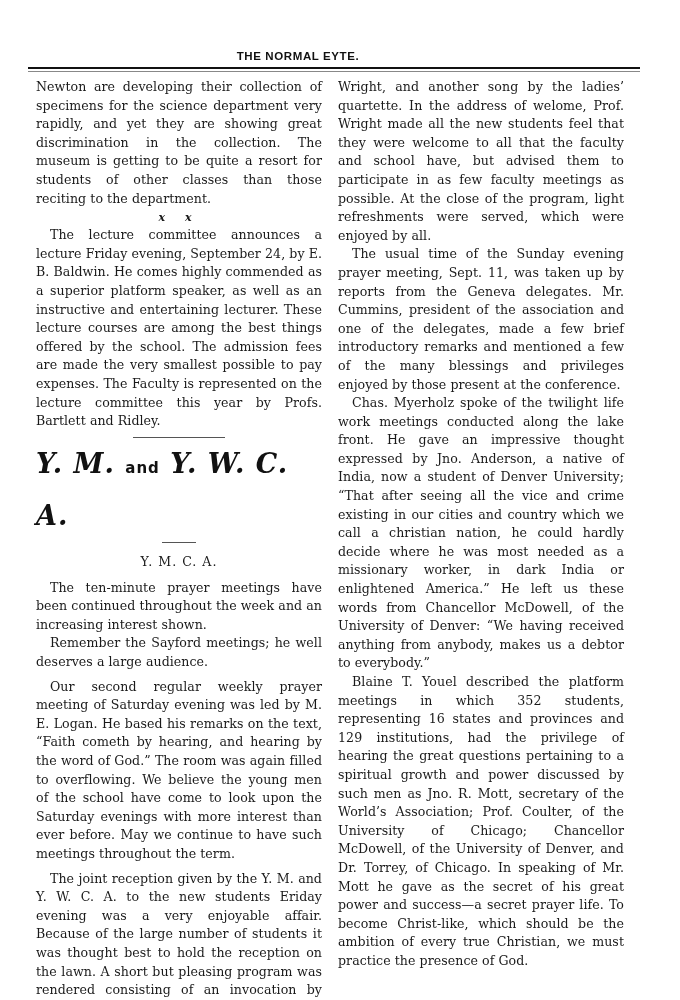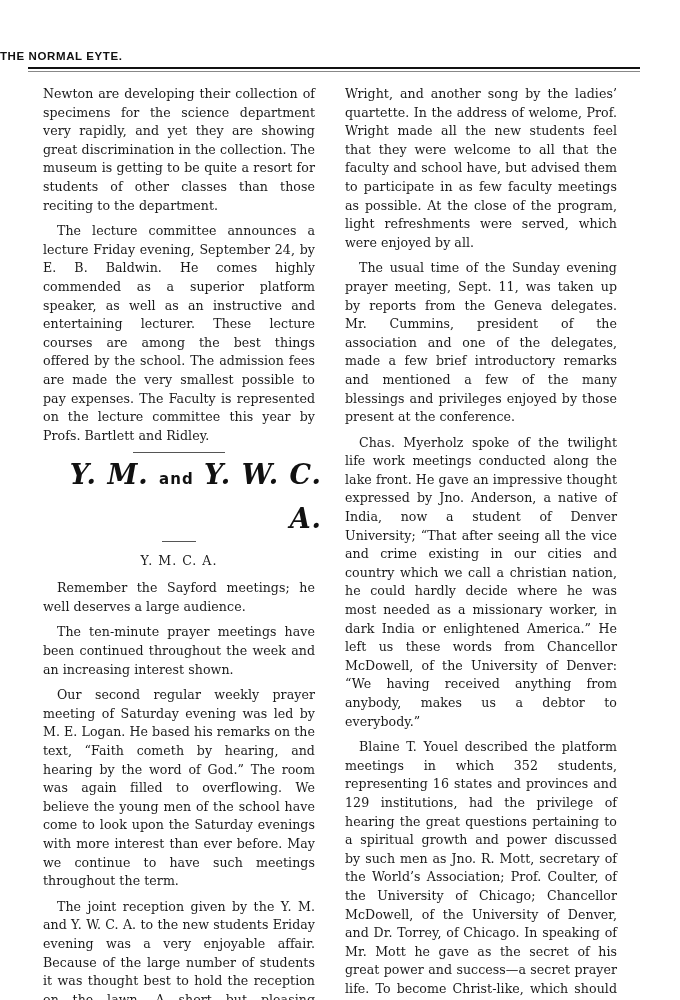--- a/index.html
+++ b/index.html
@@ -1,75 +1,76 @@
 <!DOCTYPE html>
 <html><head>
 <meta charset="utf-8">
 <style>
   html, body { margin: 0; padding: 0; }
   body {
     width: 680px; height: 1000px; background: #ffffff; position: relative; overflow: hidden;
     font-family: "DejaVu Serif", "Liberation Serif", serif; color: #1a1a1a;
   }
   .running-head {
-    position: absolute; top: 50px; left: 0; width: 596px; text-align: left;
+    position: absolute; top: 50px; left: 0; width: 596px; text-align: center;
     font-family: "Liberation Sans", "DejaVu Sans", sans-serif; font-weight: bold;
     font-size: 11.5px; letter-spacing: 0.6px; color: #111;
   }
   .rule-thick {
     position: absolute; top: 67px; left: 28px; width: 612px; height: 0;
     border-top: 2.5px solid #111;
   }
   .rule-thin {
     position: absolute; top: 71px; left: 28px; width: 612px; height: 0;
     border-top: 1px solid #888;
   }
   .col {
     position: absolute; top: 78px;
     font-size: 12.6px; line-height: 18.6px; text-align: justify;
     letter-spacing: 0.05px;
   }
   .col-left { left: 36px; width: 286px; }
   .col-right { left: 338px; width: 286px; }
-  .col p { margin: 7px; text-indent: 0; }
+  .col p { margin: 0; text-indent: 0; }
   .col p.ind { text-indent: 14px; }
   .col p.gap { margin-top: 6px; }
   .sep-mark {
     text-align: center; font-weight: bold; font-style: italic; font-size: 11px;
     letter-spacing: 8px; height: 18px; line-height: 20px;
   }
   .short-rule { width: 92px; height: 0; border-top: 1px solid #555; margin: 6px auto 2px auto; }
   .short-rule2 { width: 34px; height: 0; border-top: 1px solid #555; margin: 2px auto 0 auto; }
   .fancy-head {
-    text-align: right; font-family: "DejaVu Serif", serif; font-style: italic;
-    font-weight: bold; font-size: 27px; line-height: 40px; letter-spacing: 1px; color: #111;
+    text-align: left; font-family: "DejaVu Serif", serif; font-style: italic;
+    font-weight: bold; font-size: 27px; line-height: 48px; letter-spacing: 1px; color: #111;
   }
   .fancy-head .small { font-size: 15px; font-style: normal; font-family: "DejaVu Sans", sans-serif; font-weight: bold; }
   .sub-head { text-align: center; font-size: 12.6px; line-height: 22px; letter-spacing: 1px; margin-top: 8px; }
 </style>
 </head>
 <body>
 
 <div class="running-head">THE NORMAL EYTE.</div>
 <div class="rule-thick"></div>
 <div class="rule-thin"></div>
 
 <div class="col col-left">
   <p>Newton are developing their collection of specimens for the science department very rapidly, and yet they are showing great discrimination in the collection. The museum is getting to be quite a resort for students of other classes than those reciting to the department.</p>
+  <div class="sep-mark">x x</div>
   <p class="ind">The lecture committee announces a lecture Friday evening, September 24, by E. B. Baldwin. He comes highly commended as a superior platform speaker, as well as an instructive and entertaining lecturer. These lecture courses are among the best things offered by the school. The admission fees are made the very smallest possible to pay expenses. The Faculty is represented on the lecture committee this year by Profs. Bartlett and Ridley.</p>
   <div class="short-rule"></div>
   <div class="fancy-head">
     <span>Y. M.</span>
     <span class="small">and</span>
     <span>Y. W. C. A.</span>
   </div>
   <div class="short-rule2"></div>
   <div class="sub-head">Y. M. C. A.</div>
+  <p class="ind gap">The ten-minute prayer meetings have been continued throughout the week and an increasing interest shown.</p>
   <p class="ind">Remember the Sayford meetings; he well deserves a large audience.</p>
-  <p class="ind gap">The ten-minute prayer meetings have been continued throughout the week and an increasing interest shown.</p>
   <p class="ind gap">Our second regular weekly prayer meeting of Saturday evening was led by M. E. Logan. He based his remarks on the text, “Faith cometh by hearing, and hearing by the word of God.” The room was again filled to overflowing. We believe the young men of the school have come to look upon the Saturday evenings with more interest than ever before. May we continue to have such meetings throughout the term.</p>
   <p class="ind gap">The joint reception given by the Y. M. and Y. W. C. A. to the new students Eriday evening was a very enjoyable affair. Because of the large number of students it was thought best to hold the reception on the lawn. A short but pleasing program was rendered consisting of an invocation by Pres. Seerley, song by the gentlemen’s quartette, address of welcome by Prof.</p>
 </div>
 
 <div class="col col-right">
   <p>Wright, and another song by the ladies’ quartette. In the address of welome, Prof. Wright made all the new students feel that they were welcome to all that the faculty and school have, but advised them to participate in as few faculty meetings as possible. At the close of the program, light refreshments were served, which were enjoyed by all.</p>
   <p class="ind">The usual time of the Sunday evening prayer meeting, Sept. 11, was taken up by reports from the Geneva delegates. Mr. Cummins, president of the association and one of the delegates, made a few brief introductory remarks and mentioned a few of the many blessings and privileges enjoyed by those present at the conference.</p>
   <p class="ind">Chas. Myerholz spoke of the twilight life work meetings conducted along the lake front. He gave an impressive thought expressed by Jno. Anderson, a native of India, now a student of Denver University; “That after seeing all the vice and crime existing in our cities and country which we call a christian nation, he could hardly decide where he was most needed as a missionary worker, in dark India or enlightened America.” He left us these words from Chancellor McDowell, of the University of Denver: “We having received anything from anybody, makes us a debtor to everybody.”</p>
   <p class="ind">Blaine T. Youel described the platform meetings in which 352 students, representing 16 states and provinces and 129 institutions, had the privilege of hearing the great questions pertaining to a spiritual growth and power discussed by such men as Jno. R. Mott, secretary of the World’s Association; Prof. Coulter, of the University of Chicago; Chancellor McDowell, of the University of Denver, and Dr. Torrey, of Chicago. In speaking of Mr. Mott he gave as the secret of his great power and success—a secret prayer life. To become Christ-like, which should be the ambition of every true Christian, we must practice the presence of God.</p>
 </div>

